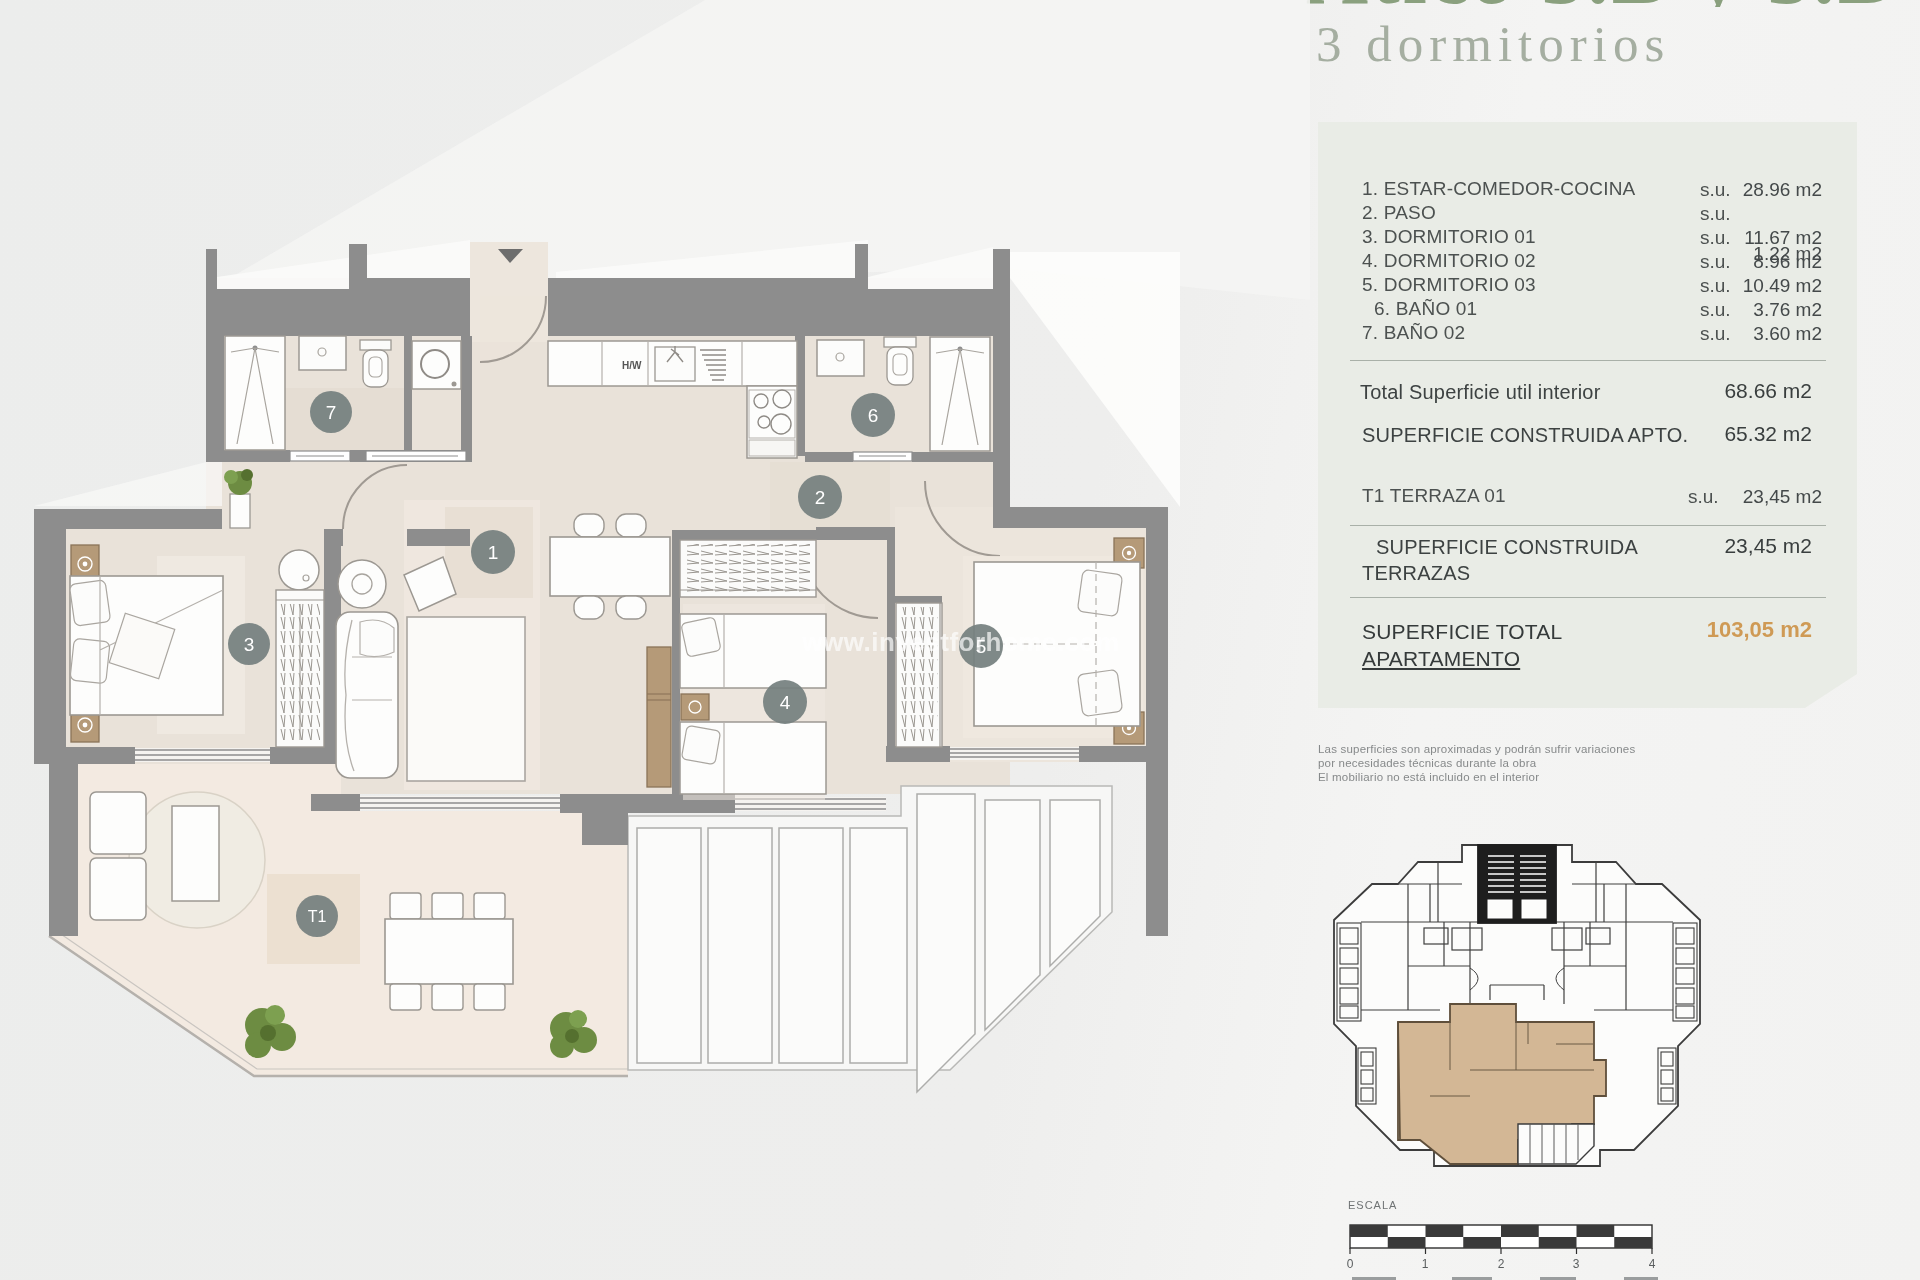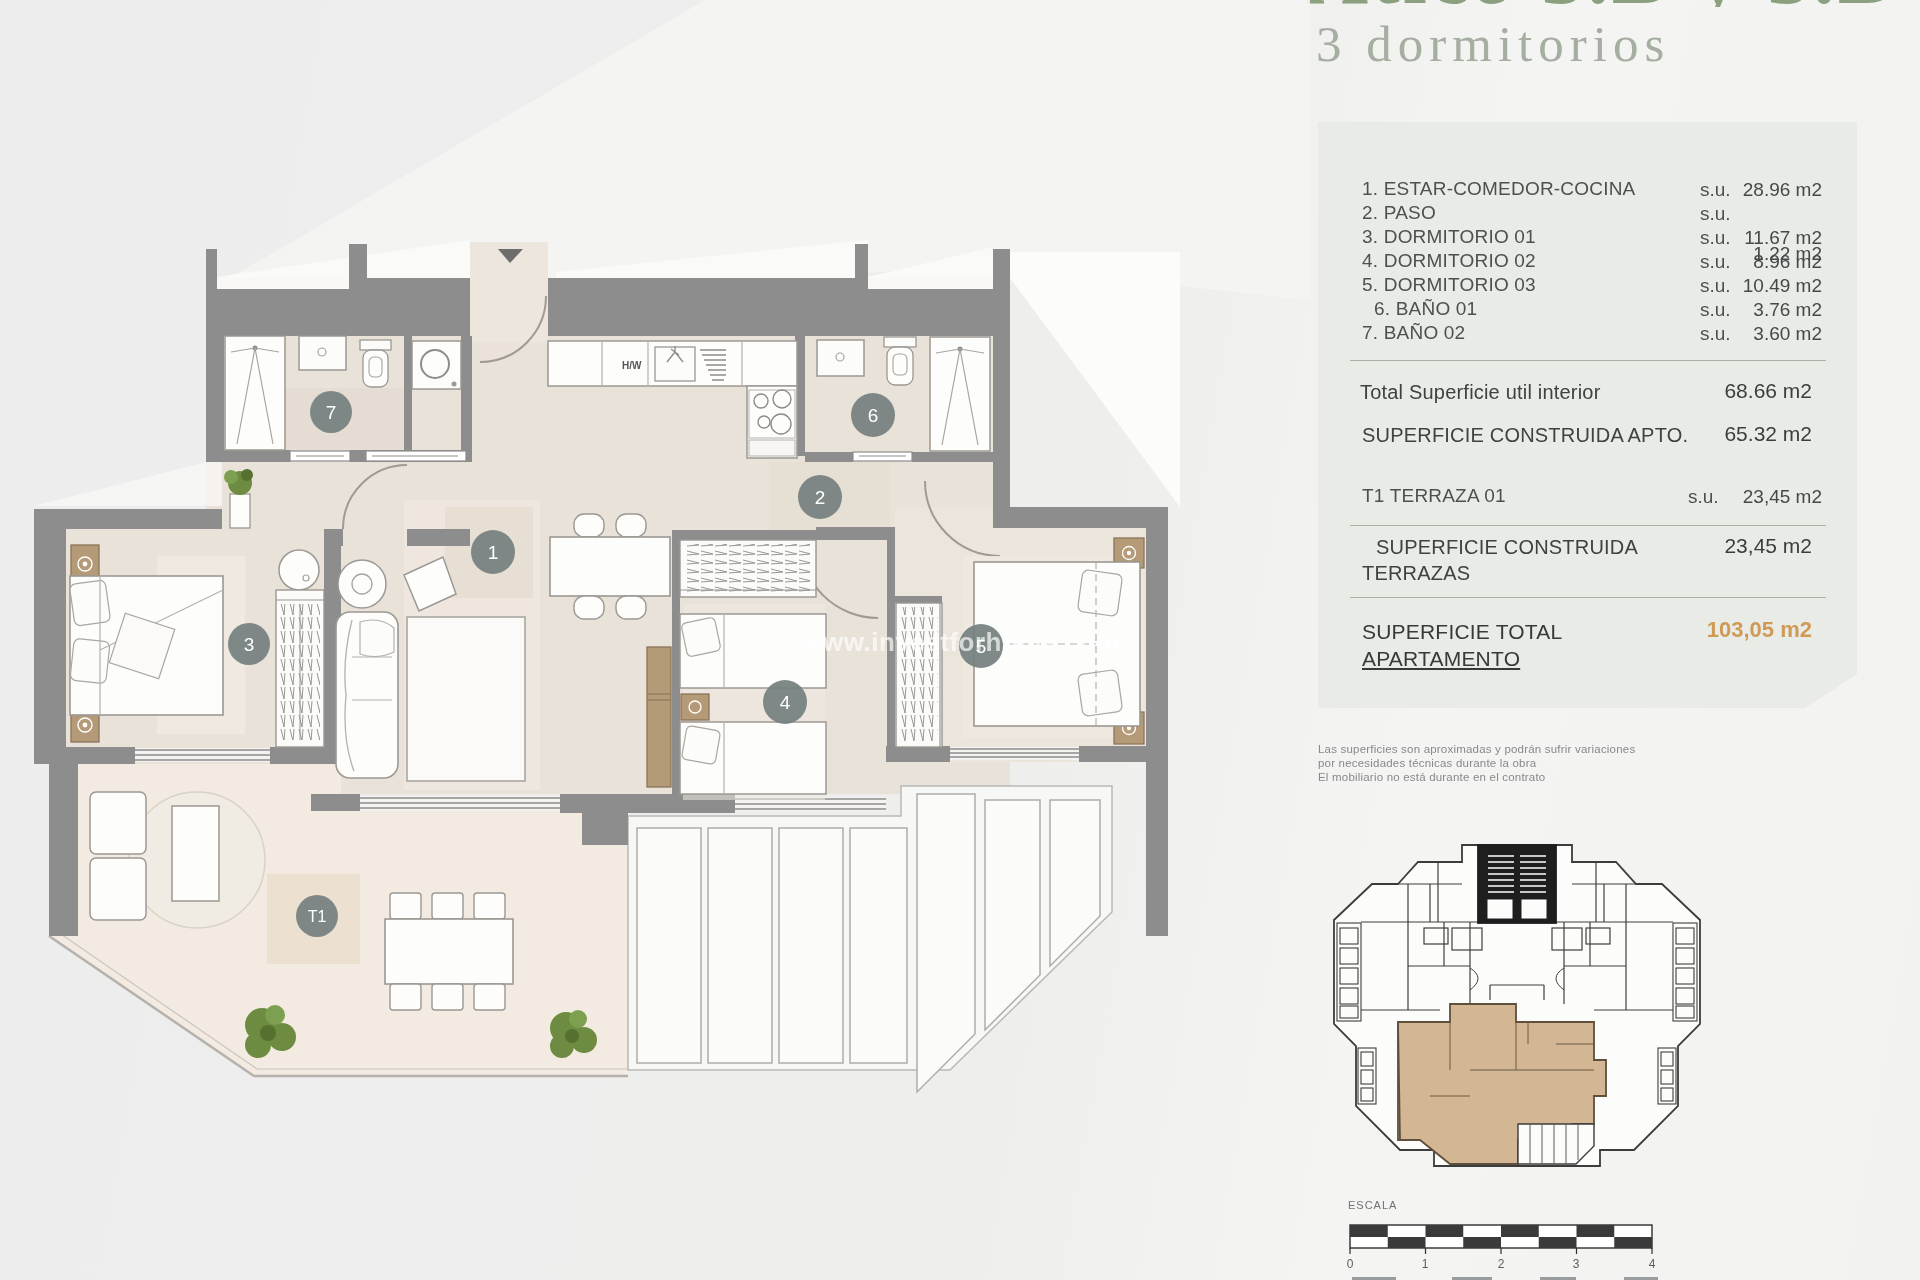--- a/index.html
+++ b/index.html
@@ -65,21 +65,21 @@
 <div class="val" style="left:1652px;top:534px;font-size:21px;color:#393e3e;">23,45 m2</div>
 
 <div class="hr" style="top:597px;"></div>
 
 <div class="pl" style="left:1362px;top:620px;font-size:21px;color:#353a3a;">SUPERFICIE TOTAL</div>
 <div class="pl" style="left:1362px;top:647px;font-size:21px;color:#353a3a;text-decoration:underline;">APARTAMENTO</div>
 <div class="val" style="left:1652px;top:617px;font-size:22px;font-weight:bold;color:#cf9a55;">103,05 m2</div>
 
 <div class="pl" style="left:1318px;top:743px;font-size:11.5px;color:#86898a;">Las superficies son aproximadas y podrán sufrir variaciones</div>
 <div class="pl" style="left:1318px;top:757px;font-size:11.5px;color:#86898a;">por necesidades técnicas durante la obra</div>
-<div class="pl" style="left:1318px;top:771px;font-size:11.5px;color:#86898a;">El mobiliario no está durante en el contrato</div>
+<div class="pl" style="left:1318px;top:771px;font-size:11.5px;color:#86898a;">El mobiliario no está incluido en el interior</div>
 
 <div class="pl" style="left:1348px;top:1199px;font-size:11px;color:#6f7374;letter-spacing:1px;">ESCALA</div>
 
 <svg id="plansvg" width="1920" height="1280" viewBox="0 0 1920 1280">
 <defs>
 <pattern id="hangv" width="9" height="14" patternUnits="userSpaceOnUse">
   <path d="M2,1 L5,13 M6,1 L5,13" stroke="#99958f" stroke-width="1" fill="none"></path>
 </pattern>
 <pattern id="hangh" width="14" height="9" patternUnits="userSpaceOnUse">
   <path d="M1,2 L13,5 M1,6 L13,5" stroke="#99958f" stroke-width="1" fill="none"></path>

